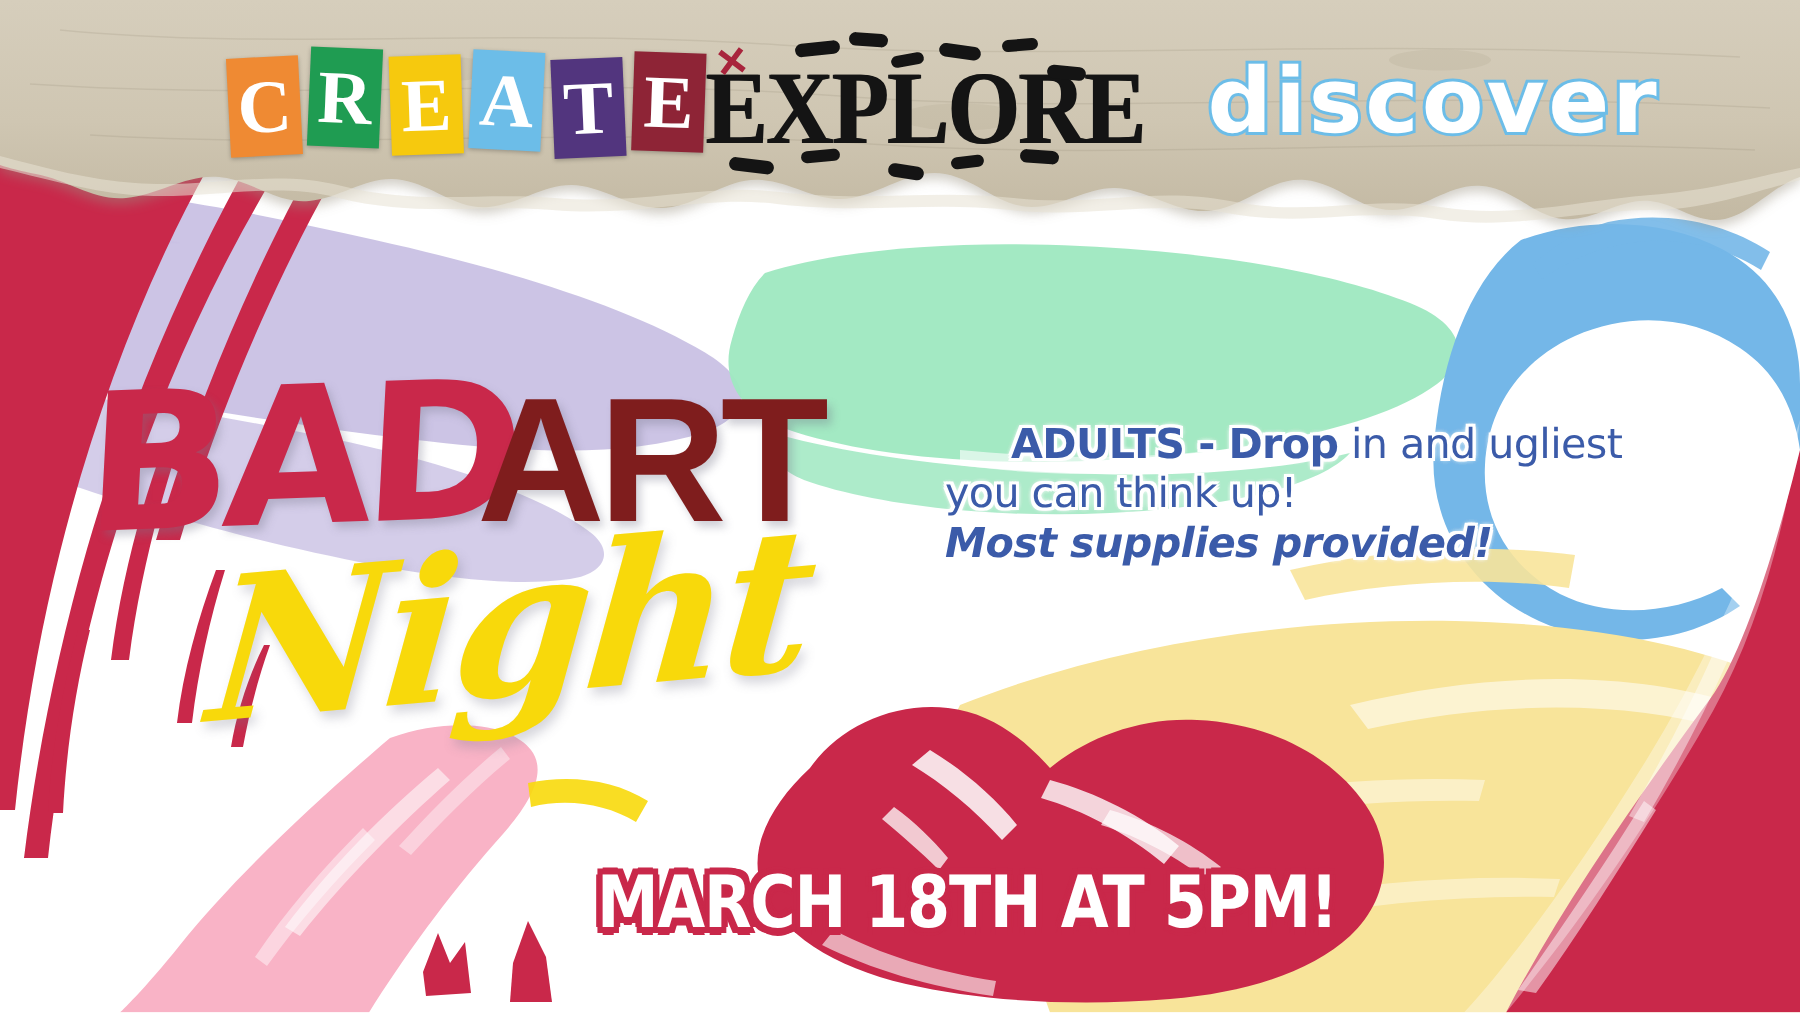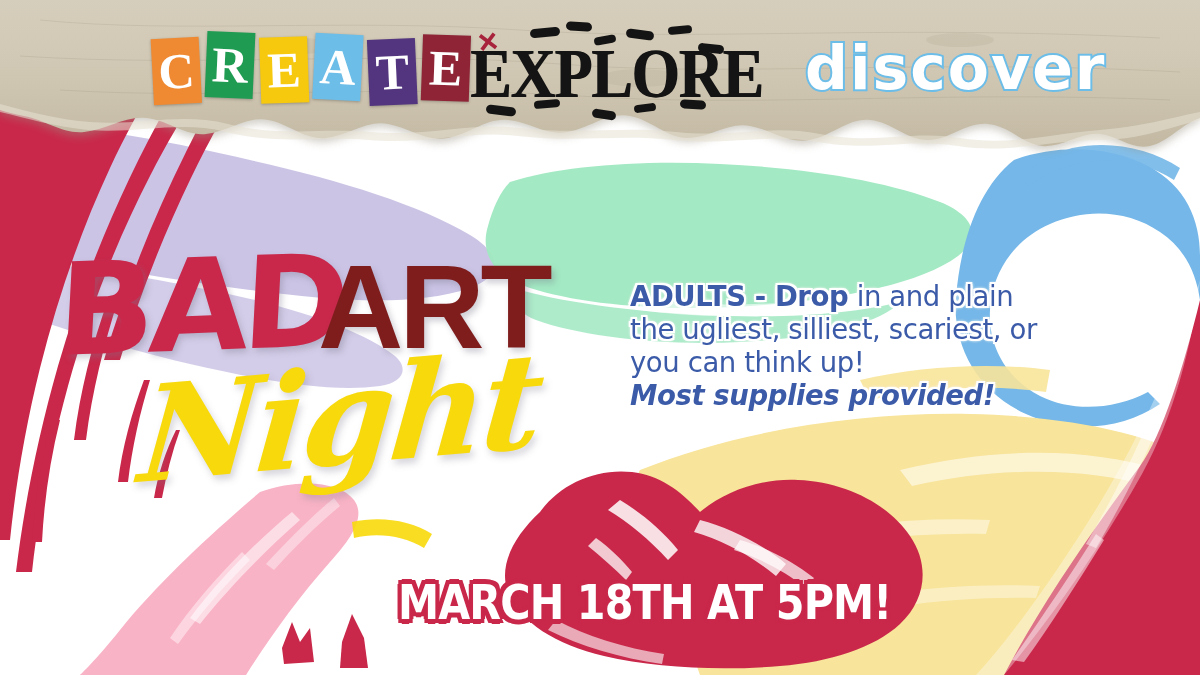--- a/index.html
+++ b/index.html
@@ -142,21 +142,21 @@
     letter-spacing:-.4px;
   }
   #body-copy .line{
     display:block;
     white-space:nowrap;
     text-shadow:
       0 0 4px #fff, 0 0 4px #fff, 0 0 4px #fff, 0 0 4px #fff,
       2px 0 0 #fff, -2px 0 0 #fff, 0 2px 0 #fff, 0 -2px 0 #fff,
       2px 2px 0 #fff, -2px -2px 0 #fff, 2px -2px 0 #fff, -2px 2px 0 #fff;
   }
-  #body-copy .strong{ font-weight:700; }
+  #body-copy .strong{ font-weight:700;margin-left:44px; }
   #body-copy .emph{ font-weight:700; font-style:italic; }
 
   
   #date-text{
     position:absolute;
     left:398px; top:578px;
     z-index:16;
     font-family:"DejaVu Sans", sans-serif;
     font-weight:700;
     font-size:48px;
@@ -378,21 +378,20 @@
     <div id="discover-word">discover</div>
   </div>
 
   <div id="title-block">
     <div id="bad-word">BAD</div>
     <div id="art-word">ART</div>
     <div id="night-word">Night</div>
   </div>
 
   <div id="body-copy">
-    <span class="line"><span class="strong">ADULTS - Drop</span><span> in and plain</span></span>
-    <span class="line">the ugliest, silliest, scariest, or</span>
+    <span class="line"><span class="strong">ADULTS - Drop</span><span> in and ugliest</span></span>
     <span class="line">you can think up!</span>
     <span class="line emph">Most supplies provided!</span>
   </div>
 
   <div id="date-text">MARCH 18TH AT 5PM!</div>
 
 </div>
 
 </body></html>

